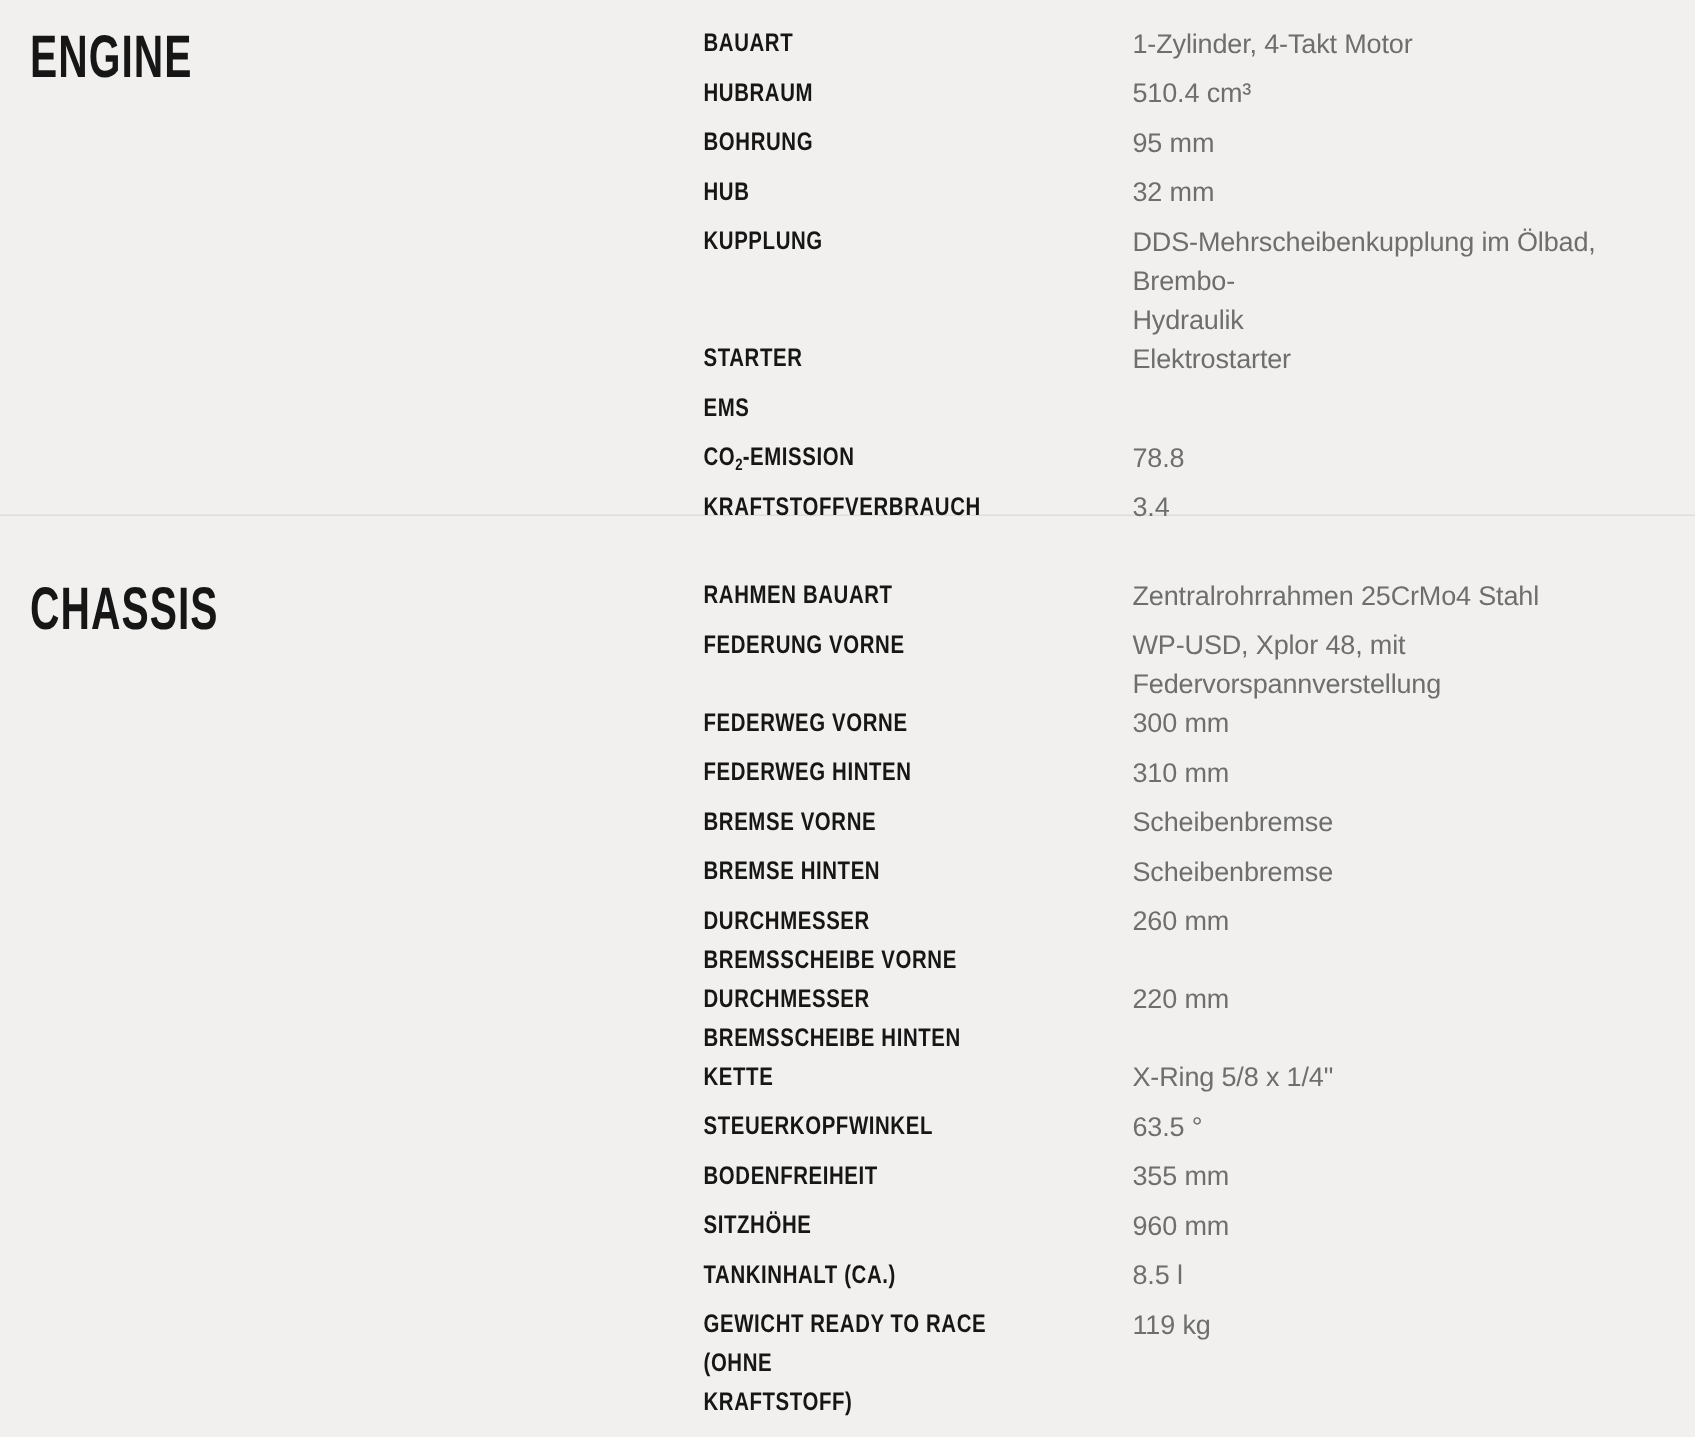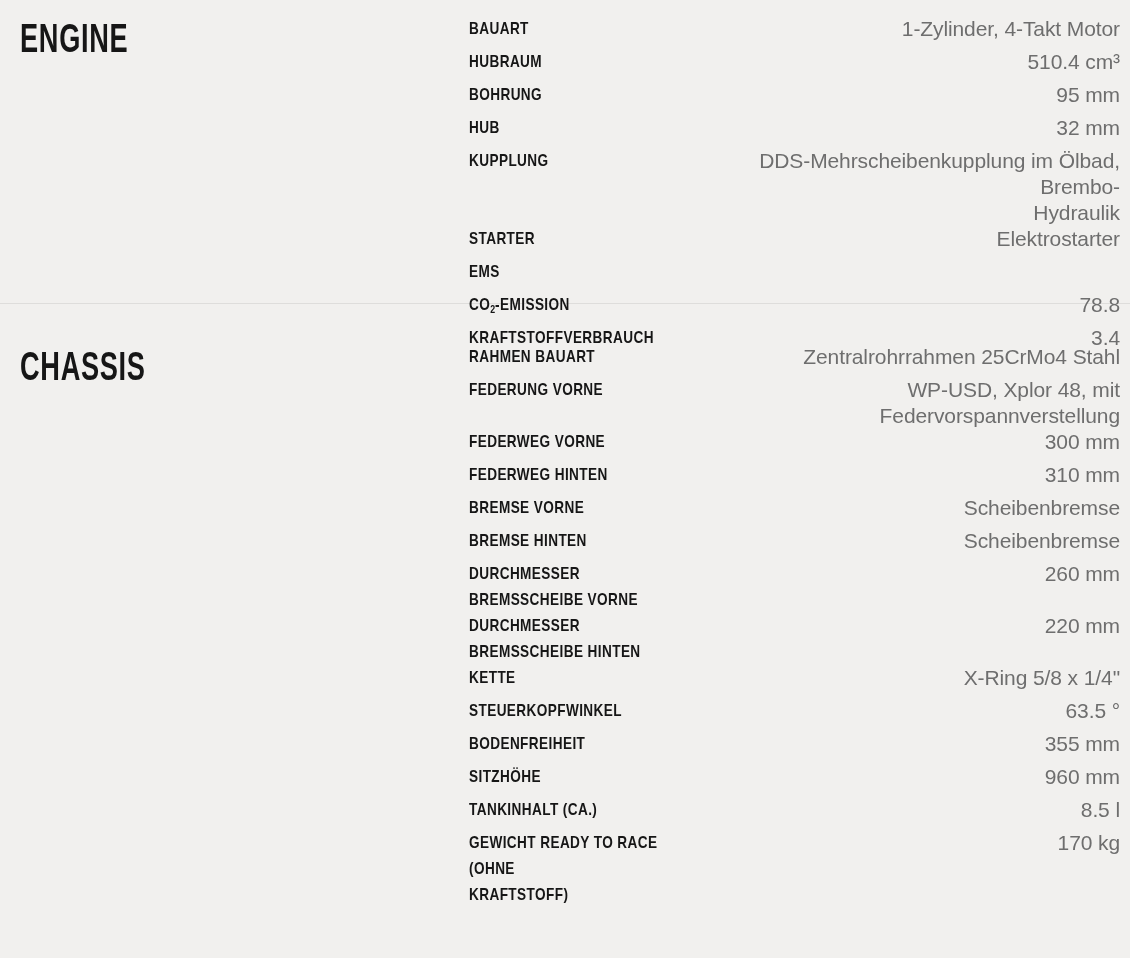--- a/index.html
+++ b/index.html
@@ -14,21 +14,21 @@
     overflow: hidden;
     position: relative;
   }
   .spec-section {
     display: grid;
     grid-template-columns: 420px 1fr;
     padding: 16px 0 0 20px;
     box-sizing: border-box;
   }
   .spec-section.engine {
-    height: 304px;
+    height: 344px;
     border-bottom: 1px solid #dedddb;
   }
   .spec-section.chassis {
     padding-top: 40px;
   }
   .section-title {
     margin: 0;
     font-size: 40px;
     line-height: 44px;
     font-weight: bold;
@@ -63,27 +63,26 @@
     transform-origin: 0 0;
     white-space: pre-line;
     letter-spacing: 0.5px;
   }
   .sub {
     font-size: 11px;
     vertical-align: -3px;
     letter-spacing: 0;
   }
   .spec-value {
-    font-size: 21px;
+    font-size: 18px;
     line-height: 26px;
     color: #6e6e6e;
     white-space: pre-line;
     letter-spacing: -0.1px;
     padding-right: 10px;
-    text-align: right;
   }
 </style>
 </head>
 <body>
 
 <div class="page">
 
   <section class="spec-section engine">
     <h2 class="section-title"><span class="cond-title">ENGINE</span></h2>
     <div class="spec-table">
@@ -202,19 +201,19 @@
       </div>
 
       <div class="spec-row">
         <div class="spec-label"><span class="cond">TANKINHALT (CA.)</span></div>
         <div class="spec-value">8.5 l</div>
       </div>
 
       <div class="spec-row">
         <div class="spec-label"><span class="cond">GEWICHT READY TO RACE (OHNE
 KRAFTSTOFF)</span></div>
-        <div class="spec-value">170 kg</div>
+        <div class="spec-value">119 kg</div>
       </div>
 
     </div>
   </section>
 
 </div>
 
 </body></html>

